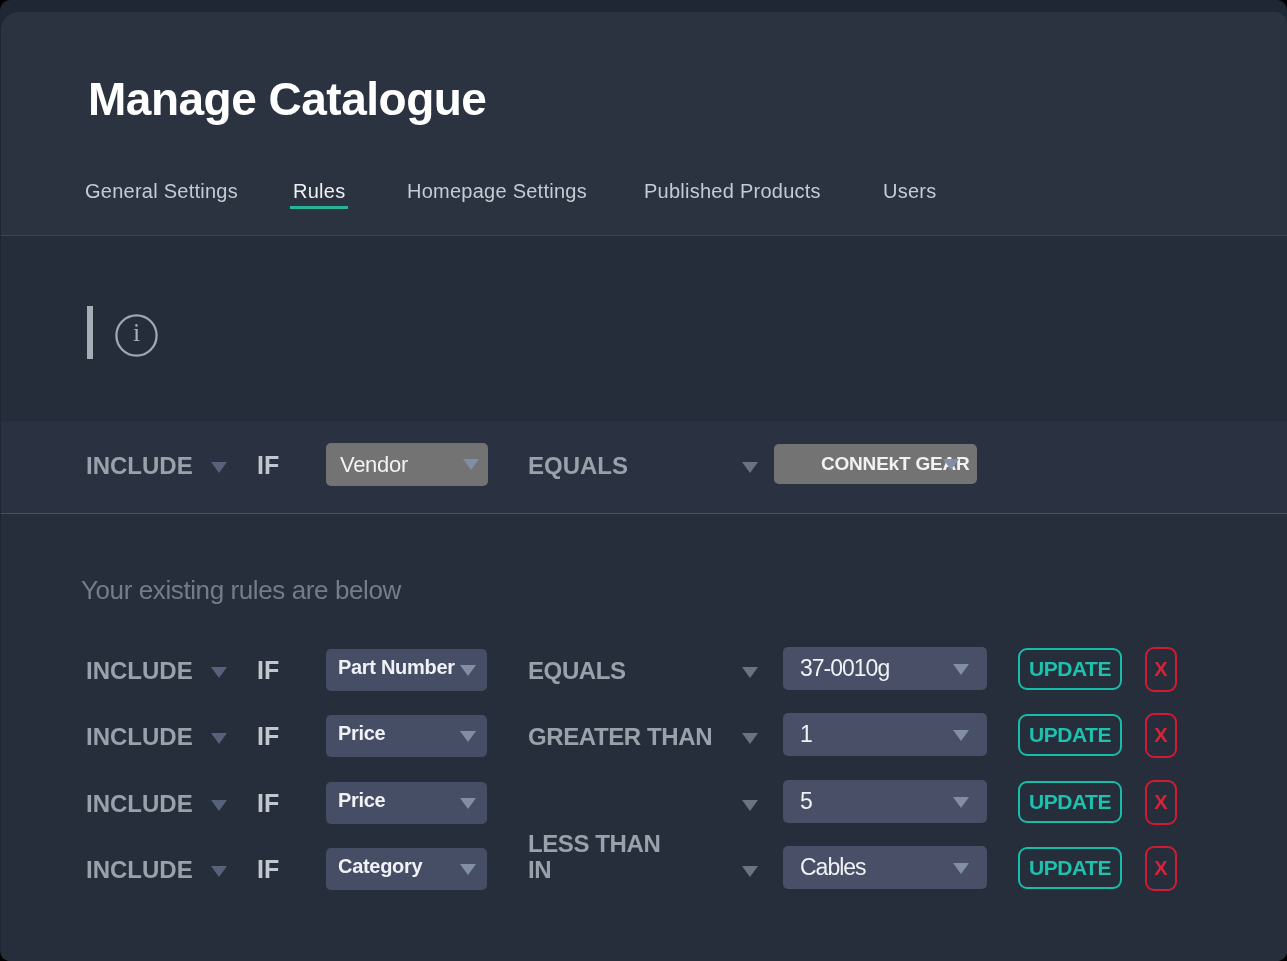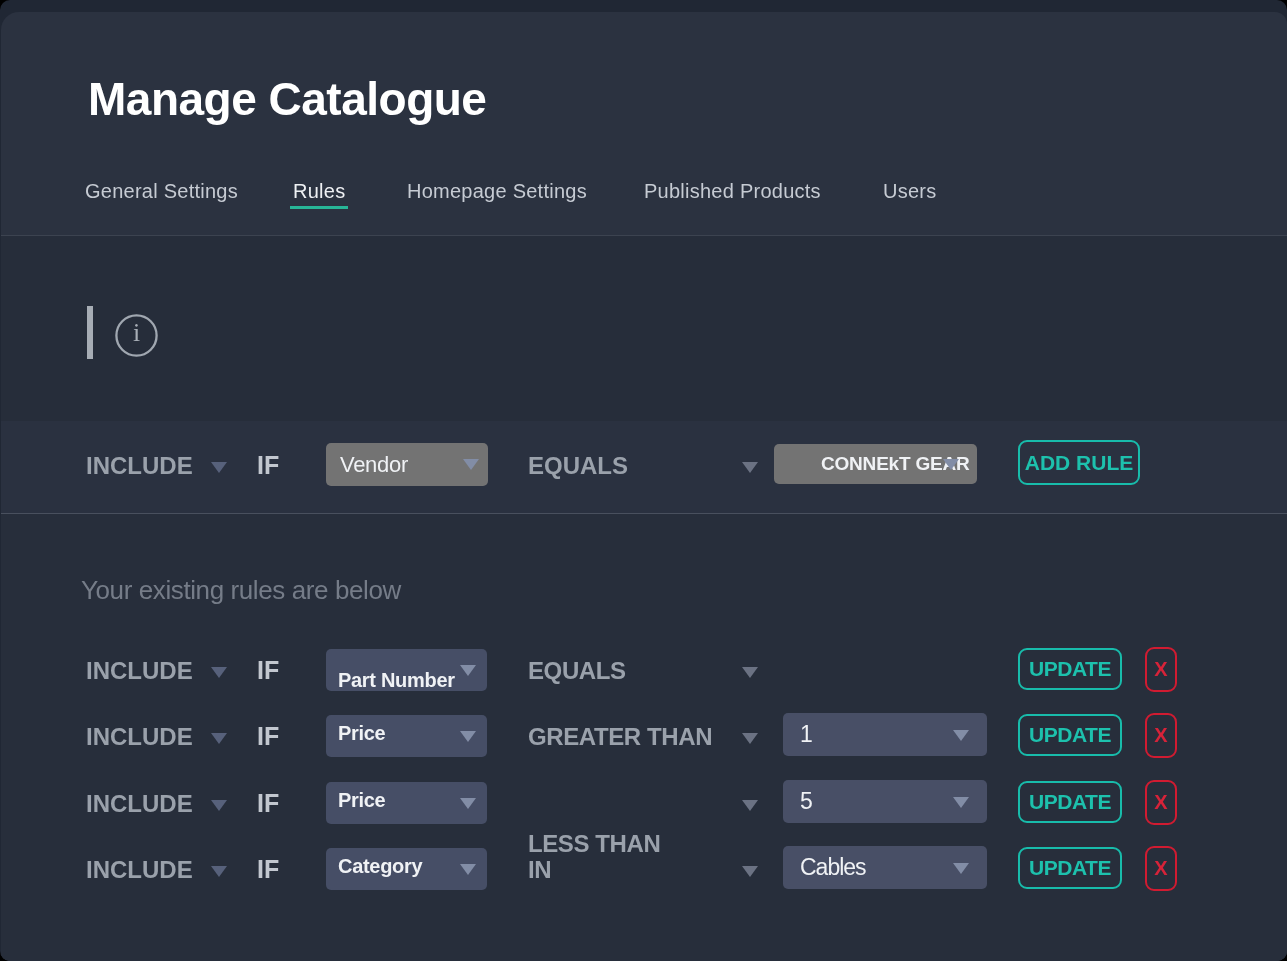--- a/index.html
+++ b/index.html
@@ -66,33 +66,36 @@
   <div class="box" style="left:325px;top:431px;width:162px;height:43px;">
     <span style="position:absolute;left:14px;top:9px;font-size:22px;letter-spacing:-0.3px;">Vendor</span>
     <span class="bt" style="right:9px;top:16px;"></span>
   </div>
   <span class="lbl" style="left:527px;top:440px;">EQUALS</span>
   <span class="tri" style="left:741px;top:450px;border-top-color:#6b7283;"></span>
   <div class="box" style="left:773px;top:432px;width:203px;height:40px;">
     <span style="position:absolute;left:17px;top:9px;font-weight:bold;font-size:19px;letter-spacing:-0.2px;margin-left:30px;">CONNEkT GEAR</span>
     <span class="bt" style="right:18px;top:15px;"></span>
   </div>
-  <div class="btn" style="left:1017px;top:428px;width:118px;height:41px;line-height:41px;font-size:21px;letter-spacing:0px;">ADD RULE</div>
 
   <div class="rules-note">Your existing rules are below</div>
 
   <span class="lbl" style="left:85px;top:645px;">INCLUDE</span>
   <span class="tri" style="left:210px;top:655px;"></span>
   <span class="if" style="left:256px;top:644px;">IF</span>
   <div class="box" style="left:325px;top:637px;width:161px;height:42px;background:#464e66;">
-    <span style="position:absolute;left:12px;top:20px;font-weight:bold;font-size:20px;letter-spacing:-0.3px;">Part Number</span>
+    <span style="position:absolute;left:12px;top:7px;font-weight:bold;font-size:20px;letter-spacing:-0.3px;">Part Number</span>
     <span class="bt" style="right:11px;top:16px;"></span>
   </div>
   <span class="lbl" style="left:527px;top:645px;letter-spacing:-0.4px;">EQUALS</span>
   <span class="tri" style="left:741px;top:655px;border-top-color:#6b7283;"></span>
+  <div class="box" style="left:782px;top:635px;width:204px;height:43px;background:#484f66;">
+    <span style="position:absolute;left:17px;top:8px;letter-spacing:-1px;">37-0010g</span>
+    <span class="bt" style="right:18px;top:17px;"></span>
+  </div>
   <div class="btn" style="left:1017px;top:636px;width:100px;height:38px;line-height:38px;font-size:21px;letter-spacing:-0.5px;">UPDATE</div>
   <div class="xbtn" style="left:1144px;top:635px;width:28px;height:41px;line-height:41px;font-size:20px;">X</div>
   <span class="lbl" style="left:85px;top:711px;">INCLUDE</span>
   <span class="tri" style="left:210px;top:721px;"></span>
   <span class="if" style="left:256px;top:710px;">IF</span>
   <div class="box" style="left:325px;top:703px;width:161px;height:42px;background:#464e66;">
     <span style="position:absolute;left:12px;top:7px;font-weight:bold;font-size:20px;letter-spacing:-0.3px;">Price</span>
     <span class="bt" style="right:11px;top:16px;"></span>
   </div>
   <span class="lbl" style="left:527px;top:711px;letter-spacing:-0.4px;">GREATER THAN</span>

